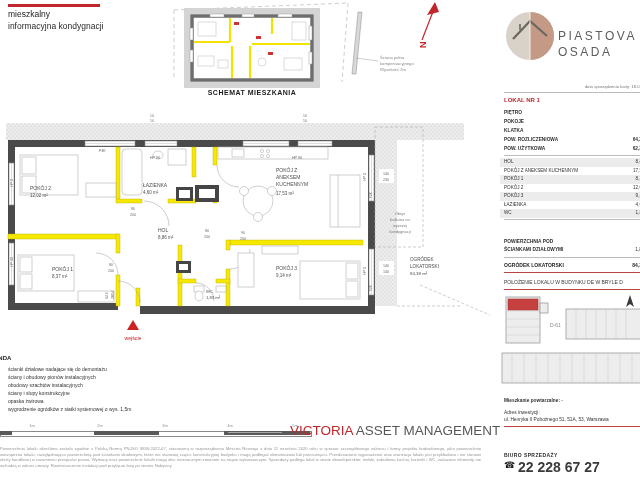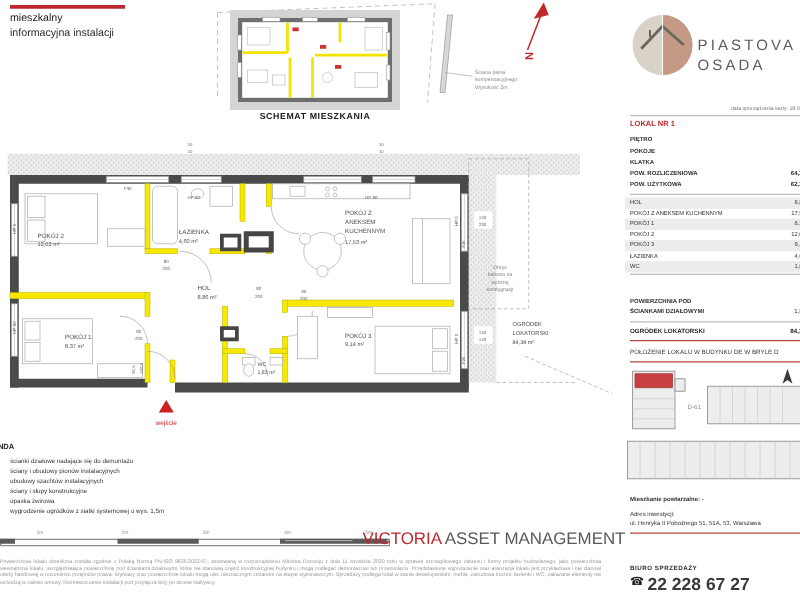--- a/index.html
+++ b/index.html
@@ -54,21 +54,21 @@
 
   
   #disc{position:absolute;left:0;top:446px;width:481px;height:24px;overflow:hidden;
         font-size:4.2px;line-height:5.6px;color:#979797;text-align:justify}
 </style>
 </head>
 <body>
 
 <div id="hdr-bar"></div>
 <div id="hdr-l1">mieszkalny</div>
-<div id="hdr-l2">informacyjna instalacji</div>
+<div id="hdr-l2">informacyjna kondygnacji</div>
 
 <svg class="abs" style="left:172px;top:0px" width="300" height="102" viewBox="0 0 300 102">
   <g stroke="#b9b9b9" stroke-width="0.7" stroke-dasharray="4,3" fill="none">
     <path d="M2,10 L176,3"></path>
       <path d="M176,3 L170,82"></path>
       <path d="M2,10 L2,80"></path>
   </g>
   <rect x="15" y="11" width="130" height="74" fill="none" stroke="#d4d4d4" stroke-width="6"></rect>
   <rect x="20" y="16" width="120" height="64" fill="#fff" stroke="#6e6e6e" stroke-width="3.5"></rect>
   <g stroke="#f2e400" stroke-width="2.2">

